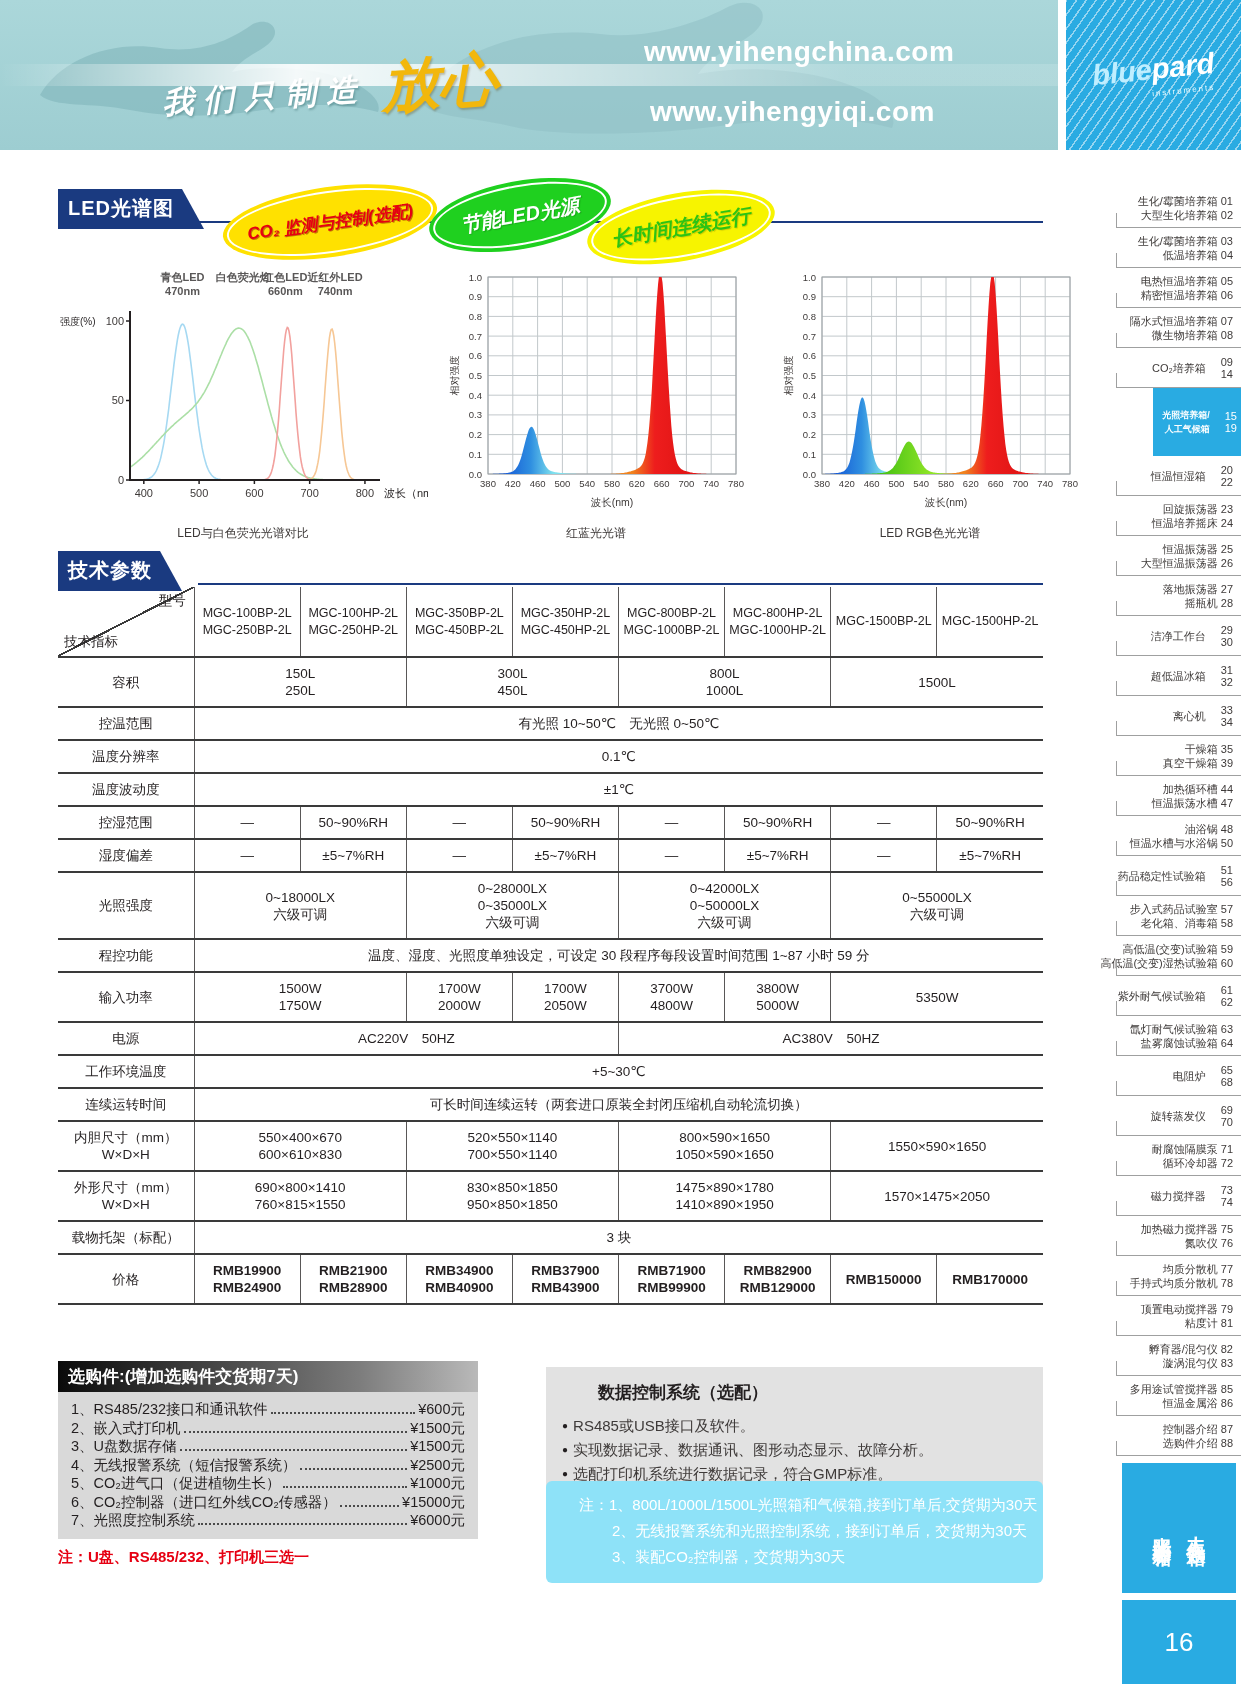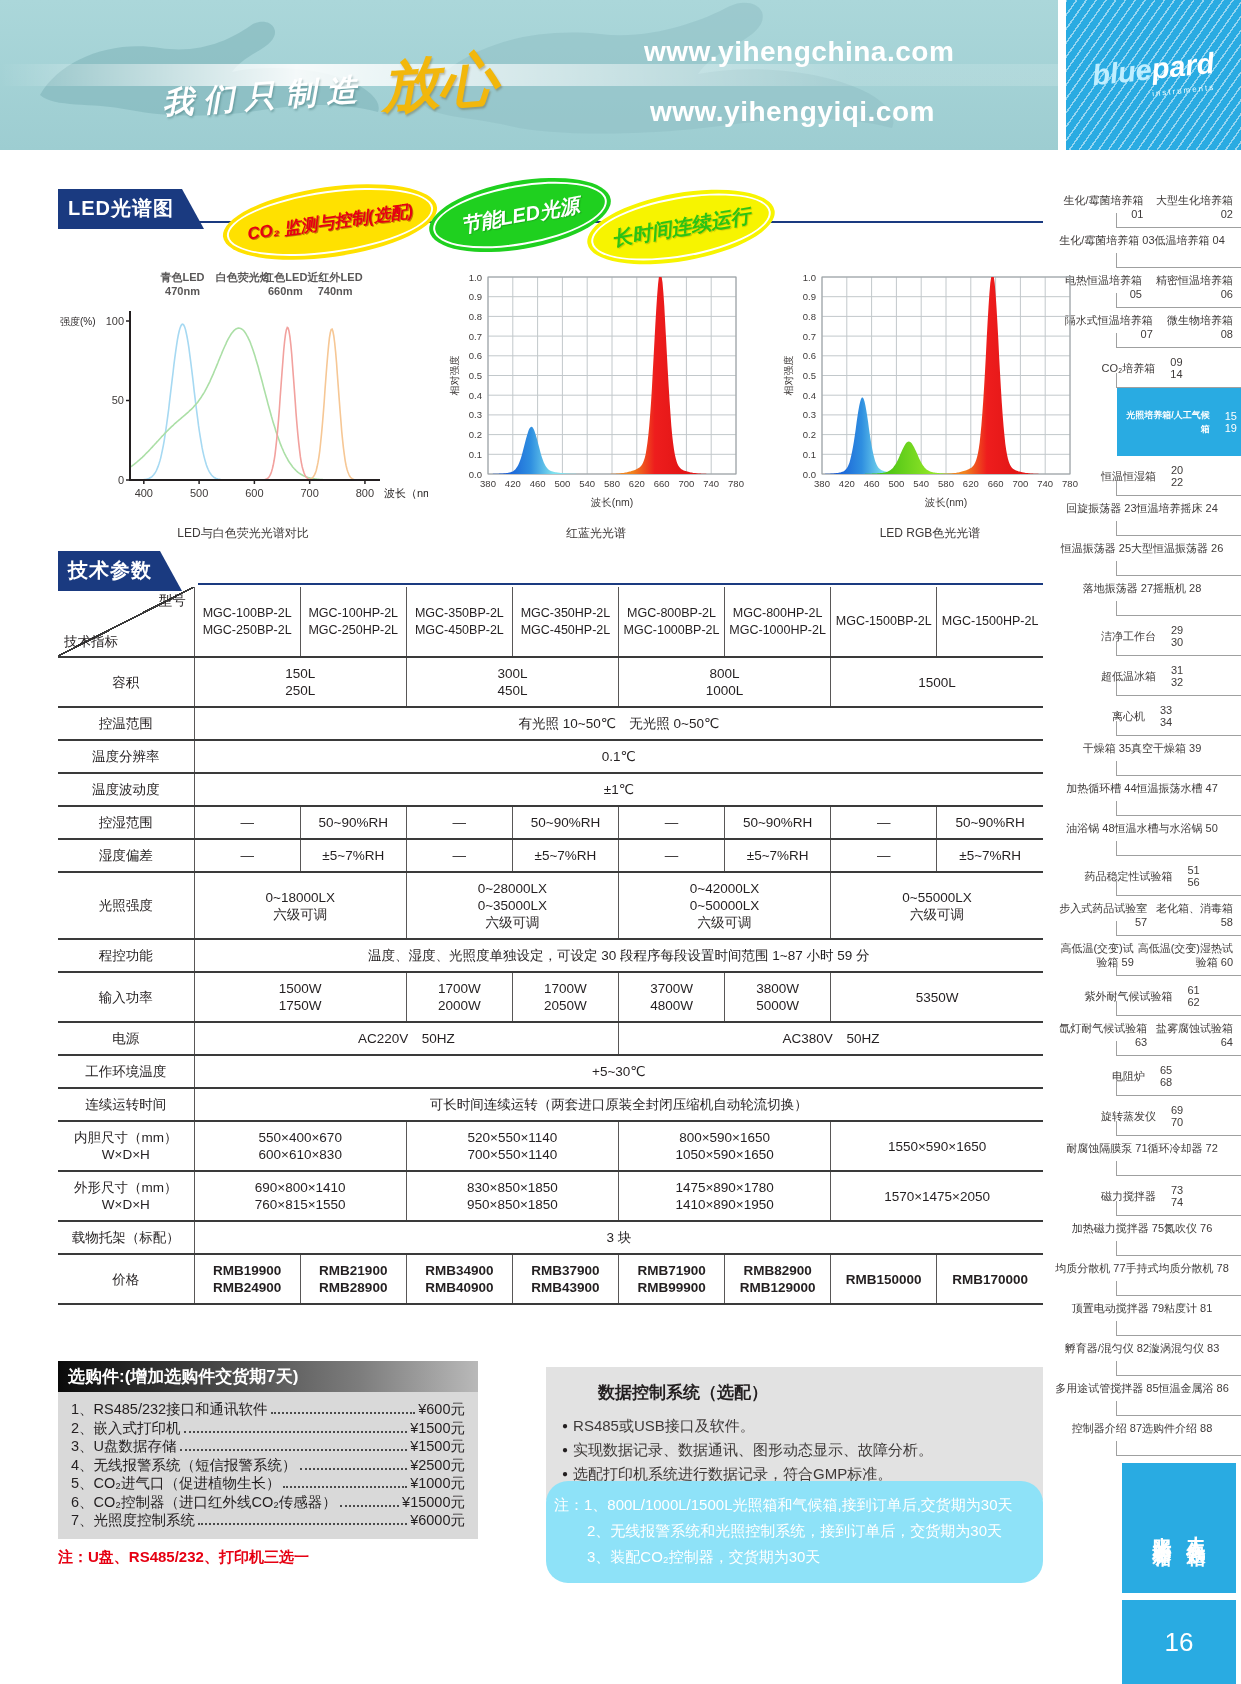--- a/index.html
+++ b/index.html
@@ -16,26 +16,26 @@
   .url{position:absolute;color:#fff;font-weight:bold;font-size:28px;letter-spacing:.5px;z-index:2;text-decoration:none}
   .url1{left:644px;top:36px}.url2{left:650px;top:96px}
   .logo-box{position:absolute;left:1066px;top:0;width:175px;height:150px;background:#29abe2;display:flex;flex-direction:column;align-items:center;justify-content:center;overflow:hidden}
   .logo-box .stripes{position:absolute;inset:0;background:repeating-linear-gradient(125deg,rgba(255,255,255,.5) 0 1.5px,transparent 1.5px 8px)}
   .logo{position:relative;transform:rotate(-6deg);font-weight:bold;font-style:italic;font-size:29px;line-height:1}
   .logo .lb{color:#bfeeff}.logo .lp{color:#fff}
   .logo-sub{position:relative;font-size:8px;color:#eafcff;letter-spacing:2px;align-self:flex-end;margin:2px 26px 0 0;transform:rotate(-6deg)}
 
   
   .sidebar{position:absolute;left:1051px;top:188px;width:190px}
-  .nav-item{position:relative;min-height:40px;padding:5px 8px 6px 0;text-align:right;font-size:11px;line-height:14px;color:#3e3a39;cursor:pointer;display:flex;flex-direction:row;justify-content:center}
+  .nav-item{position:relative;min-height:40px;padding:5px 8px 6px 0;text-align:right;font-size:11px;line-height:14px;color:#3e3a39;cursor:pointer;display:flex;flex-direction:column;justify-content:center}
   .nav-item::after{content:"";position:absolute;right:0;bottom:0;width:124px;border-bottom:1px solid #9fa0a0}
   .nav-item::before{content:"";position:absolute;right:124px;bottom:0;height:15px;border-left:1px solid #9fa0a0}
   .nav-row{display:flex;justify-content:flex-end;align-items:center;gap:15px}
   .nav-pages{white-space:pre-line;text-align:center;line-height:12px}
-  .nav-item.active{margin-left:66px;background:#29abe2;color:#fff;padding:20px 4px;min-height:42px}
+  .nav-item.active{margin-left:102px;background:#29abe2;color:#fff;padding:20px 4px;min-height:42px}
   .nav-item.active::before,.nav-item.active::after{display:none}
   .nav-item.active .nav-label{font-size:9px;font-weight:bold}
   .cat-box{position:absolute;left:1122px;top:1463px;width:114px;height:130px;background:#29abe2;display:flex;align-items:center;justify-content:center;gap:8px}
   .cat-col{writing-mode:vertical-lr;text-orientation:upright;color:#fff;font-size:19px;font-weight:bold;letter-spacing:3px}
   .pageno-box{position:absolute;left:1122px;top:1600px;width:114px;height:84px;background:#29abe2;color:#fff;display:flex;align-items:center;justify-content:center;font-size:26px}
 
   
   .main{position:absolute;left:58px;top:185px;width:985px;height:1499px}
   .sec-head{position:absolute;left:0;right:0;height:40px}
   .sec-line{position:absolute;left:140px;right:0;bottom:6px;border-top:2px solid #1a3a80}
@@ -69,21 +69,21 @@
   .opt-body{background:#d9d9d9;padding:8px 13px 9px}
   .opt-line{display:flex;align-items:baseline;font-size:14.5px;line-height:18.5px;color:#231f20}
   .opt-dots{flex:1;border-bottom:2px dotted #4a4a4a;margin:0 3px;height:13px}
   .opt-note{color:#e60012;font-size:15px;font-weight:bold;margin-top:9px}
 
   .control{position:absolute;left:488px;top:1182px;width:497px;background:#e2e2e2;padding:12px 16px 14px}
   .ctrl-title{font-weight:bold;font-size:17px;margin:2px 0 10px 36px;color:#231f20}
   .ctrl-line{font-size:15px;line-height:24px;color:#3e3a39}
   .ctrl-line .blt{font-size:10px;vertical-align:2px;margin-right:5px;color:#231f20}
 
-  .bluenote{position:absolute;left:488px;top:1296px;width:497px;background:#8ee2f8;border-radius:22px;color:#fff;font-size:15px;line-height:26px;padding:11px 16px 13px 8px}
+  .bluenote{position:absolute;left:488px;top:1296px;width:497px;background:#8ee2f8;border-radius:6px;color:#fff;font-size:15px;line-height:26px;padding:11px 16px 13px 33px}
   .bluenote .nline{white-space:nowrap}
   .bluenote .indent{padding-left:33px}
 </style>
 </head>
 <body>
 
 <div class="page">
 
   <div class="header">
     <svg width="1058" height="150" viewBox="0 0 1058 150" style="position:absolute;inset:0">

